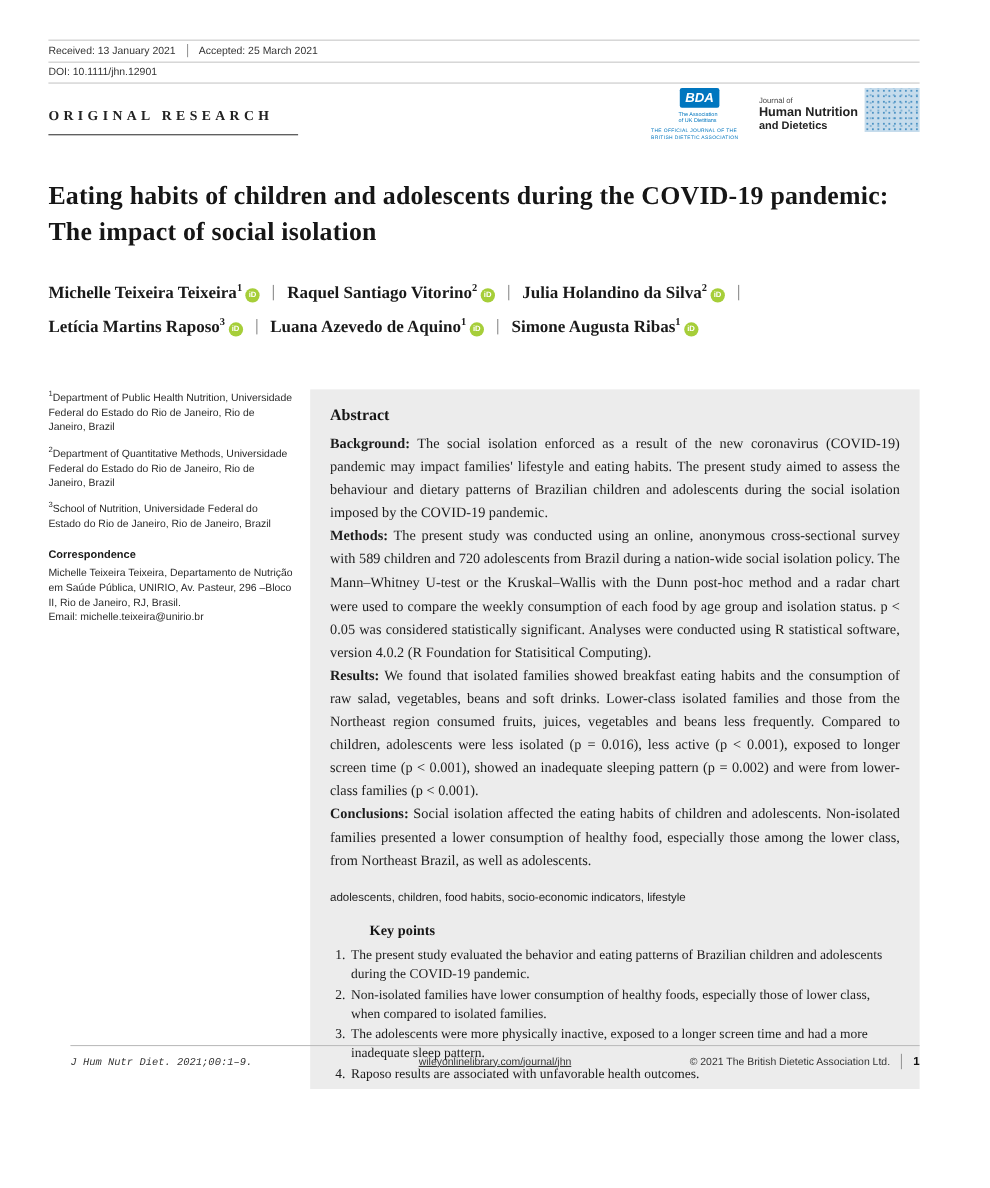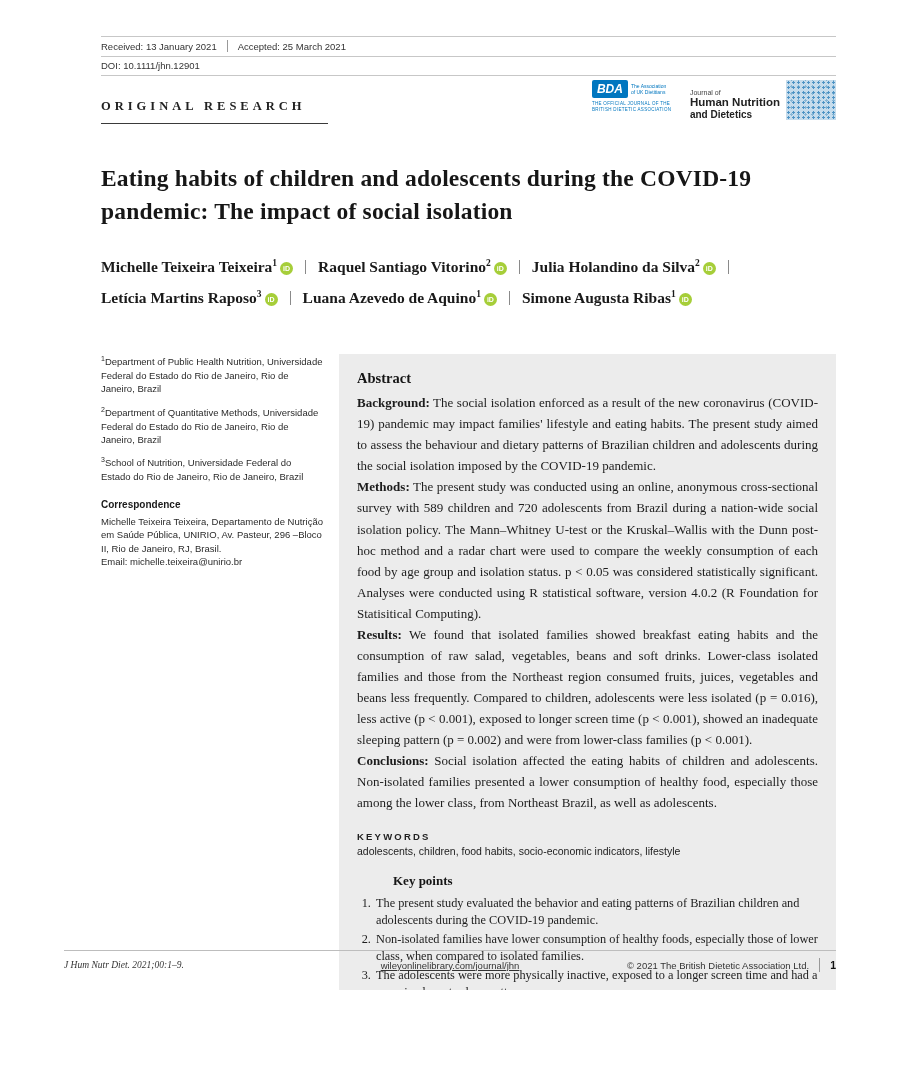--- a/index.html
+++ b/index.html
@@ -1,31 +1,31 @@
 <!DOCTYPE html>
 <html><head>
 <meta charset="utf-8">
 <style>
   * { margin: 0; padding: 0; box-sizing: border-box; }
   html, body { background: #ffffff; }
   body { width: 900px; height: 1080px; font-family: "Liberation Serif", serif; color: #1c1c1c; }
-  .page { position: relative; width: 900px; height: 990px; padding: 36px 64px 0 101px; overflow: hidden; }
+  .page { position: relative; width: 900px; height: 990px; padding: 36px 64px 0 44px; overflow: hidden; }
 
   
   .rule { border-top: 1px solid #c7c7c7; }
   .meta-row { font-family: "Liberation Sans", sans-serif; font-size: 9.5px; color: #333; padding: 3px 0 4px 0; display: flex; align-items: center; }
   .vline { display: inline-block; width: 1px; height: 12px; background: #999; margin: 0 10px; }
 
   .type-logo-row { display: flex; justify-content: space-between; align-items: flex-start; margin-top: 4px; height: 58px; }
   .article-type { margin-top: 16px; }
   .article-type span { display: inline-block; font-family: "Liberation Serif", serif; font-weight: bold; font-size: 12.5px; letter-spacing: 4px; color: #222; border-bottom: 1.5px solid #3a3a3a; padding-bottom: 9px; padding-right: 22px; }
 
   .logos { display: flex; align-items: flex-start; gap: 10px; }
   .bda { width: 88px; }
-  .bda-top { display: flex; align-items: center; gap: 3px; }
+  .bda-top { display: flex; align-items: center; gap: 3px; flex-direction: column; }
   .bda-box { background: #0076bf; color: #fff; font-family: "Liberation Sans", sans-serif; font-weight: bold; font-style: italic; font-size: 12px; padding: 2px 5px; border-radius: 2px; }
   .bda-sub { font-family: "Liberation Sans", sans-serif; font-size: 5px; color: #0076bf; line-height: 1.2; width: 38px; }
   .bda-tagline { margin-top: 3px; font-family: "Liberation Sans", sans-serif; font-size: 4.5px; color: #0076bf; letter-spacing: 0.3px; line-height: 1.35; }
   .jlogo { display: flex; align-items: flex-end; gap: 6px; }
   .jlogo-text { text-align: left; font-family: "Liberation Sans", sans-serif; line-height: 1.1; padding-top: 2px; }
   .jlogo-prefix { font-size: 7px; color: #444; }
   .jlogo-line1 { font-size: 11.5px; font-weight: bold; color: #222; }
   .jlogo-line2 { font-size: 10px; font-weight: bold; color: #222; }
   .jthumb { width: 50px; height: 40px; background-color: #c6dcec;
             background-image: radial-gradient(#4d93c4 1px, transparent 1.3px), radial-gradient(#86b6d6 1px, transparent 1.3px);
@@ -59,21 +59,21 @@
   .keywords p { font-size: 10.5px; color: #222; }
 
   .keypoints { margin-top: 16px; }
   .keypoints h3 { font-size: 13px; font-weight: bold; color: #161616; margin-bottom: 6px; margin-left: 36px; }
   .keypoints ol { padding-left: 17px; }
   .keypoints li { font-size: 12.3px; line-height: 1.38; color: #1c1c1c; padding-left: 2px; margin-bottom: 2px; }
 
   
   footer { position: absolute; left: 64px; right: 64px; bottom: 18px; border-top: 1px solid #bdbdbd; padding-top: 7px;
            display: flex; align-items: center; font-family: "Liberation Sans", sans-serif; font-size: 9.5px; color: #333; }
-  .foot-left { flex: 1; font-family: Liberation Serif, serif; font-style: italic; }
+  .foot-left { flex: 1; font-family: Liberation Mono, monospace; font-style: italic; }
   .foot-center { flex: 1; text-align: center; text-decoration: underline; }
   .foot-right { flex: 1; text-align: right; display: flex; justify-content: flex-end; align-items: center; }
   .foot-sep { display: inline-block; width: 1px; height: 14px; background: #999; margin: 0 10px; }
   .foot-page { font-weight: bold; font-size: 10.5px; color: #111; }
 </style>
 </head>
 <body>
 
 <div class="page">
 
@@ -145,21 +145,20 @@
       <p class="abs-para">
         <b class="abs-label">Results:</b>
         <span>We found that isolated families showed breakfast eating habits and the consumption of raw salad, vegetables, beans and soft drinks. Lower-class isolated families and those from the Northeast region consumed fruits, juices, vegetables and beans less frequently. Compared to children, adolescents were less isolated (p = 0.016), less active (p &lt; 0.001), exposed to longer screen time (p &lt; 0.001), showed an inadequate sleeping pattern (p = 0.002) and were from lower-class families (p &lt; 0.001).</span>
       </p>
       <p class="abs-para">
         <b class="abs-label">Conclusions:</b>
         <span>Social isolation affected the eating habits of children and adolescents. Non-isolated families presented a lower consumption of healthy food, especially those among the lower class, from Northeast Brazil, as well as adolescents.</span>
       </p>
 
       <div class="keywords">
-        <h3>KEYWORDS</h3>
         <p>adolescents, children, food habits, socio-economic indicators, lifestyle</p>
       </div>
 
       <div class="keypoints">
         <h3>Key points</h3>
         <ol>
           <li>The present study evaluated the behavior and eating patterns of Brazilian children and adolescents during the COVID-19 pandemic.</li>
           <li>Non-isolated families have lower consumption of healthy foods, especially those of lower class, when compared to isolated families.</li>
           <li>The adolescents were more physically inactive, exposed to a longer screen time and had a more inadequate sleep pattern.</li>
           <li>Raposo results are associated with unfavorable health outcomes.</li>

